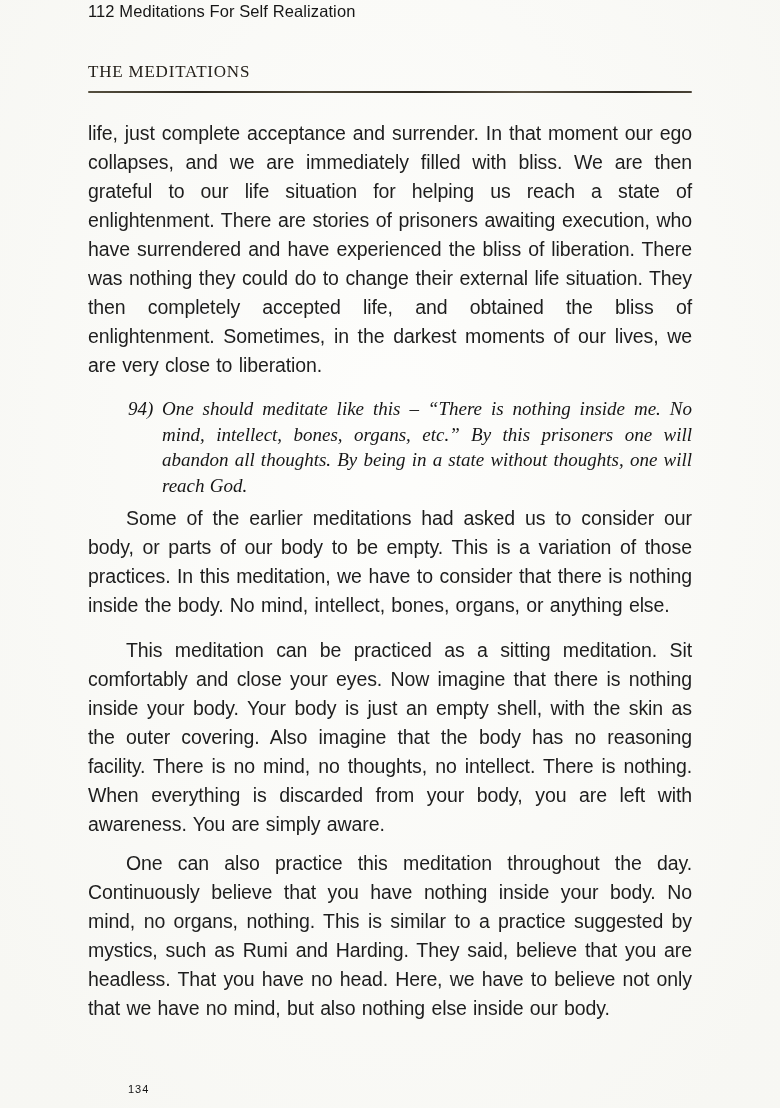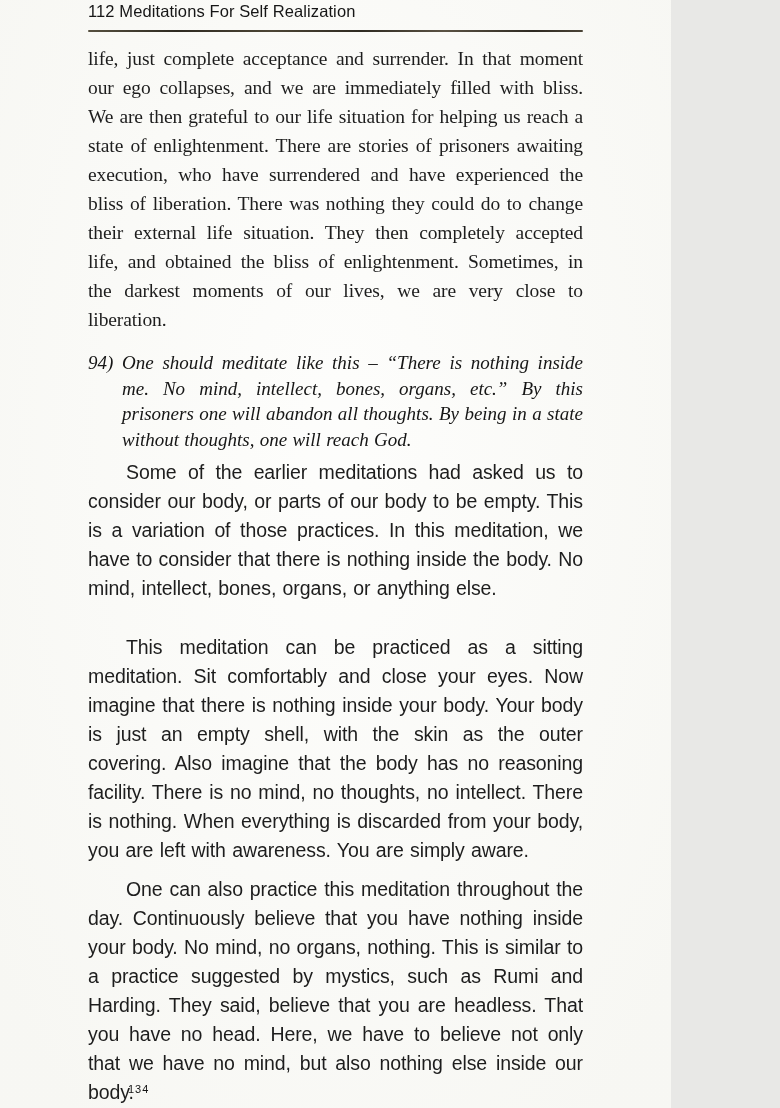--- a/index.html
+++ b/index.html
@@ -9,21 +9,21 @@
     --heading: #24201a;
   }
   * { margin: 0; padding: 0; box-sizing: border-box; }
   html, body { width: 780px; }
   body {
     font-family: "Liberation Sans", sans-serif;
     background: #e8e8e6;
   }
   .page {
     position: relative;
-    width: 671px;
+    width: 780px;
     height: 1108px;
     background: var(--bg);
     background-image: radial-gradient(ellipse at 50% 40%, rgba(255,255,255,0.6), rgba(0,0,0,0.015) 90%);
     color: var(--text);
     padding: 2px 88px 0 88px;
     overflow: hidden;
   }
   .running-head {
     font-size: 16.5px;
     letter-spacing: 0.1px;
@@ -46,27 +46,28 @@
     border-radius: 1px;
   }
   .body-par {
     font-size: 19.5px;
     line-height: 29px;
     text-align: justify;
     color: var(--text);
     letter-spacing: -0.1px;
     word-spacing: 1px;
   }
-  .par-opening { margin-top: 12px; font-family: Liberation Serif, serif; }
+  .par-opening { margin-top: 26px; }
   .par-indent { text-indent: 38px; }
   .par-2 { margin-top: 6px; }
-  .par-3 { margin-top: 30px; }
+  .par-3 { margin-top: 16px; }
   .par-4 { margin-top: 10px; }
   .meditation {
     margin-top: 16px;
+    margin-left: 40px;
     display: flex;
     font-family: "Liberation Serif", serif;
     font-style: italic;
     font-size: 19px;
     line-height: 25.5px;
     color: #161616;
   }
   .meditation-number {
     flex: 0 0 34px;
     text-align: left;
@@ -86,20 +87,21 @@
     color: #141414;
   }
 </style>
 </head>
 <body>
 
 <div class="page">
 
   <div class="running-head">112 Meditations For Self Realization</div>
 
+  <div class="section-head">THE MEDITATIONS</div>
 
   <div class="head-rule"></div>
 
   <p class="body-par par-opening">life, just complete acceptance and surrender. In that moment our ego collapses, and we are immediately filled with bliss. We are then grateful to our life situation for helping us reach a state of enlightenment. There are stories of prisoners awaiting execution, who have surrendered and have experienced the bliss of liberation. There was nothing they could do to change their external life situation. They then completely accepted life, and obtained the bliss of enlightenment. Sometimes, in the darkest moments of our lives, we are very close to liberation.</p>
 
   <div class="meditation">
     <span class="meditation-number">94)</span>
     <span class="meditation-text">One should meditate like this – “There is nothing inside me. No mind, intellect, bones, organs, etc.” By this prisoners one will abandon all thoughts. By being in a state without thoughts, one will reach God.</span>
   </div>
 

